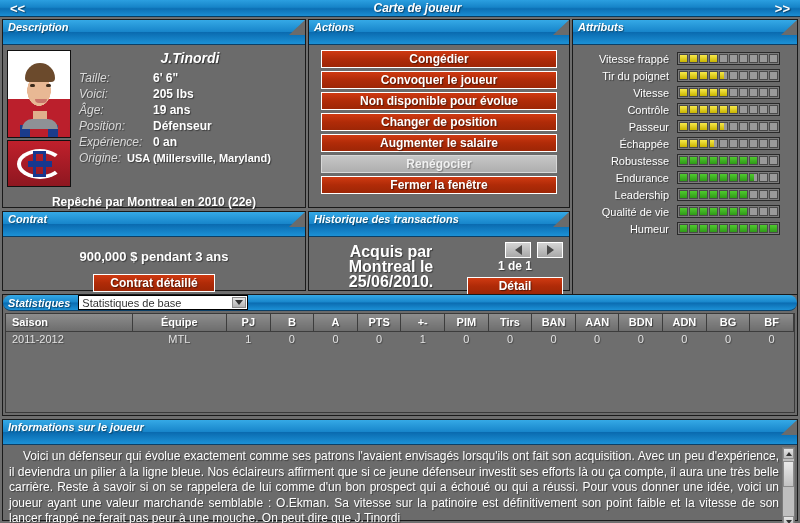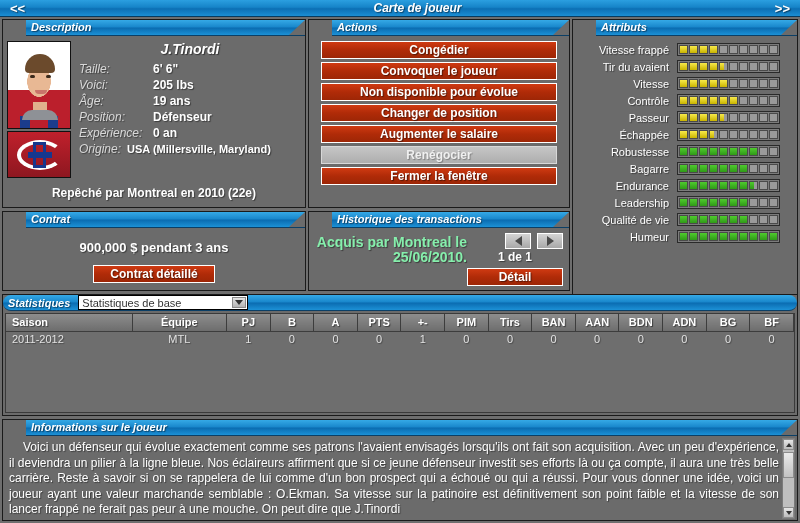--- a/index.html
+++ b/index.html
@@ -28,25 +28,24 @@
     position:absolute; left:0; right:0; text-align:center;
     font-style:italic; font-weight:bold; font-size:12px; color:#ffffff;
     text-shadow:1px 1px 1px rgba(0,0,0,.45); pointer-events:none;margin-left:35px;
   }
   .titlebar .nav.right { margin-left:auto; }
 
   
   .panel { position:absolute; background:#6b6b6b;
            border:1px solid #1a1a1a; }
   .panel-head {
-    height:16px; position:relative;
+    height:25px; position:relative;
     background:linear-gradient(to bottom,#35a9e6 0%,#1886cb 48%,#0a6bb0 52%,#1c91d6 100%);
     border-bottom:1px solid #0b3f66;
     overflow:hidden;
-    margin-left:23px;
   }
   .panel-head::after{
     content:""; position:absolute; right:0; top:0; width:16px; height:15px;
     background:#6b6b6b;
     clip-path:polygon(100% 0,100% 100%,0 100%);
   }
   .panel-head span {
     display:block; padding-left:5px; line-height:15px;
     font-style:italic; font-weight:bold; font-size:11px; color:#ffffff;
     text-shadow:1px 1px 1px rgba(0,0,0,.45);
@@ -137,21 +136,21 @@
 
   
   #contrat { left:2px; top:211px; width:304px; height:80px; }
   .contract-amt { text-align:center; font-weight:bold; font-size:13px; color:#ffffff;
                   text-shadow:1px 1px 1px rgba(0,0,0,.45); margin-top:12px; }
   .contract-btn { width:122px; margin:10px auto 0 auto; }
 
   
   #histo { left:308px; top:211px; width:262px; height:80px; }
   .histo-body { display:flex; padding:5px 6px 0 6px; }
-  .histo-text { flex:1; text-align:right; font-weight:bold; font-size:14px; color:#86efac;
+  .histo-text { flex:1; text-align:center; font-weight:bold; font-size:16px; color:#ffffff;
                 text-shadow:1px 1px 1px rgba(0,0,0,.45); line-height:15px; padding-top:2px; }
   .histo-nav { width:96px; }
   .arrows { display:flex; gap:6px; justify-content:flex-end; }
   .arrow {
     width:26px; height:16px; background:linear-gradient(to bottom,#d4d4d4,#a8a8a8);
     border:1px solid #ffffff; display:flex; align-items:center; justify-content:center;
     cursor:pointer;
   }
   .arrow .tri { width:0; height:0; border-top:5px solid transparent; border-bottom:5px solid transparent; }
   .arrow.left .tri { border-right:7px solid #4a4a4a; }
@@ -339,21 +338,21 @@
             </div>
             <div class="seg">
               <i style="width: 0%;"></i>
             </div>
             <div class="seg">
               <i style="width: 0%;"></i>
             </div>
           </div>
         </div>
         <div class="attr-row">
-          <div class="attr-name">Tir du avaient</div>
+          <div class="attr-name">Tir du poignet</div>
           <div class="bar">
             <div class="seg y">
               <i style="width: 100%;"></i>
             </div>
             <div class="seg y">
               <i style="width: 100%;"></i>
             </div>
             <div class="seg y">
               <i style="width: 100%;"></i>
             </div>
@@ -539,55 +538,20 @@
               <i style="width: 100%;"></i>
             </div>
             <div class="seg g">
               <i style="width: 100%;"></i>
             </div>
             <div class="seg g">
               <i style="width: 100%;"></i>
             </div>
             <div class="seg g">
               <i style="width: 100%;"></i>
-            </div>
-            <div class="seg">
-              <i style="width: 0%;"></i>
-            </div>
-            <div class="seg">
-              <i style="width: 0%;"></i>
-            </div>
-          </div>
-        </div>
-        <div class="attr-row">
-          <div class="attr-name">Bagarre</div>
-          <div class="bar">
-            <div class="seg g">
-              <i style="width: 100%;"></i>
-            </div>
-            <div class="seg g">
-              <i style="width: 100%;"></i>
-            </div>
-            <div class="seg g">
-              <i style="width: 100%;"></i>
-            </div>
-            <div class="seg g">
-              <i style="width: 100%;"></i>
-            </div>
-            <div class="seg g">
-              <i style="width: 100%;"></i>
-            </div>
-            <div class="seg g">
-              <i style="width: 100%;"></i>
-            </div>
-            <div class="seg g">
-              <i style="width: 100%;"></i>
-            </div>
-            <div class="seg">
-              <i style="width: 0%;"></i>
             </div>
             <div class="seg">
               <i style="width: 0%;"></i>
             </div>
             <div class="seg">
               <i style="width: 0%;"></i>
             </div>
           </div>
         </div>
         <div class="attr-row">

